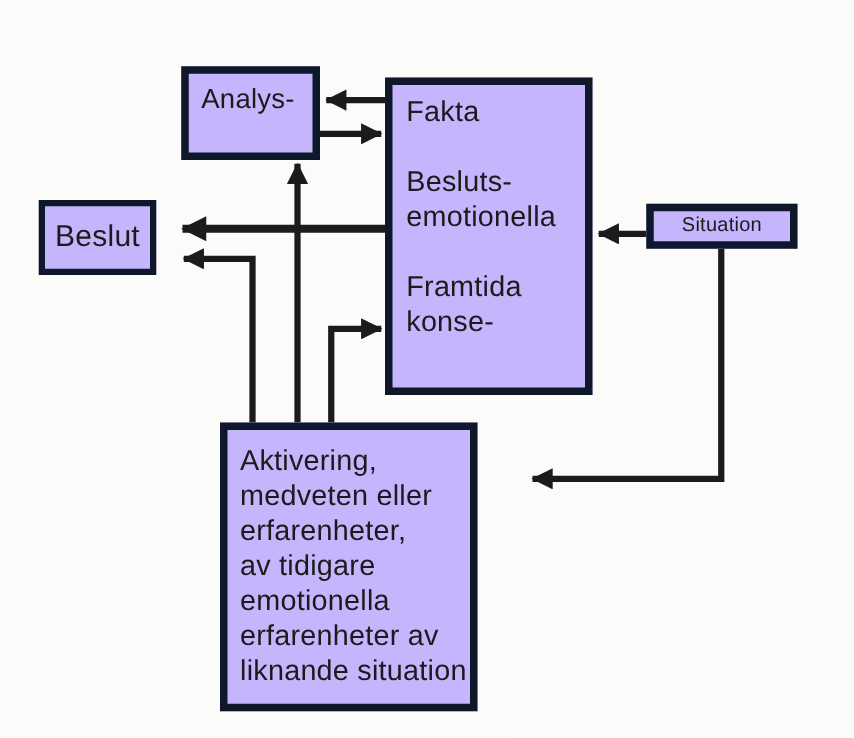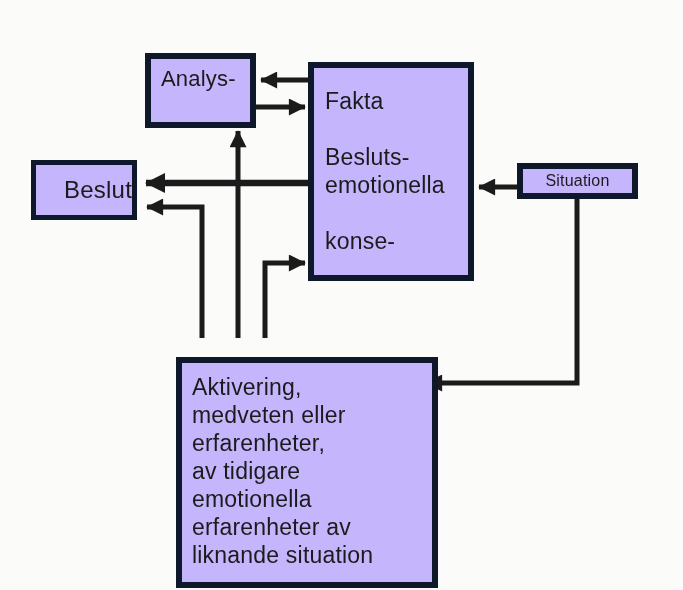--- a/index.html
+++ b/index.html
@@ -34,60 +34,59 @@
     line-height: 28px;
     letter-spacing: 0.2px;
   }
   .node .line {
     height: 28px;
     white-space: nowrap;
   }
   .node-beslut {
     left: 31px;
     top: 160px;
-    width: 106px;
+    width: 94px;
     height: 60px;
     border-width: 5px;
     display: flex;
     align-items: center;
-    justify-content: flex-end;
+    justify-content: center;
     font-size: 24px;
   }
   .node-analys {
     left: 145px;
     top: 53px;
     width: 111px;
     height: 75px;
     padding: 6px 0 0 10px;
     font-size: 22px;
   }
   .node-center {
     left: 308px;
     top: 62px;
     width: 166px;
-    height: 219px;
-    padding: 19px 0 0 11px;
+    height: 254px;
+    padding: 7px 0 0 11px;
   }
   .node-situation {
     left: 517px;
     top: 163px;
     width: 121px;
     height: 36px;
     display: flex;
     align-items: center;
     justify-content: center;
     font-size: 16px;
   }
   .node-aktivering {
     left: 176px;
     top: 338px;
-    width: 262px;
+    width: 206px;
     height: 231px;
     padding: 10px 0 0 10px;
-    margin-top: 19px;
   }
 </style>
 </head>
 <body>
 
 <div class="canvas">
 
   <svg class="arrow-layer" width="683" height="590" viewBox="0 0 683 590" stroke="#1b1b1b" fill="none">
     <defs>
       <marker id="ah" viewBox="0 0 10 10" refX="9.5" refY="5" markerWidth="22" markerHeight="17" orient="auto" markerUnits="userSpaceOnUse">
@@ -122,20 +121,21 @@
   <div class="node node-analys">
     <div class="line">Analys-</div>
   </div>
 
   <div class="node node-center">
     <div class="line">Fakta</div>
     <div class="line"></div>
     <div class="line">Besluts-</div>
     <div class="line">emotionella</div>
     <div class="line"></div>
+    <div class="line">Framtida</div>
     <div class="line">konse-</div>
   </div>
 
   <div class="node node-situation">
     <span>Situation</span>
   </div>
 
   <div class="node node-aktivering">
     <div class="line">Aktivering,</div>
     <div class="line">medveten eller</div>

